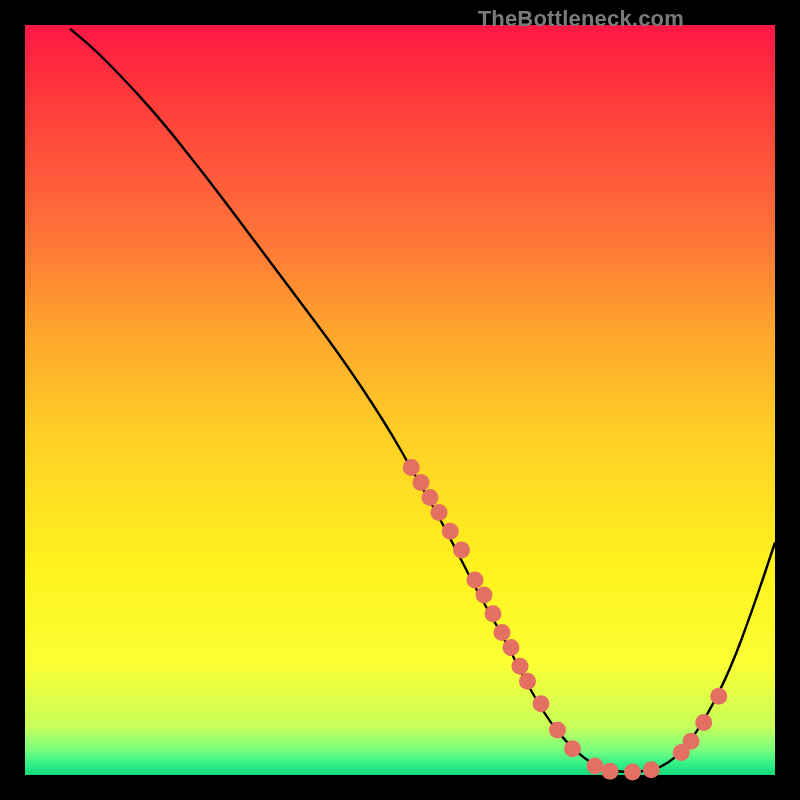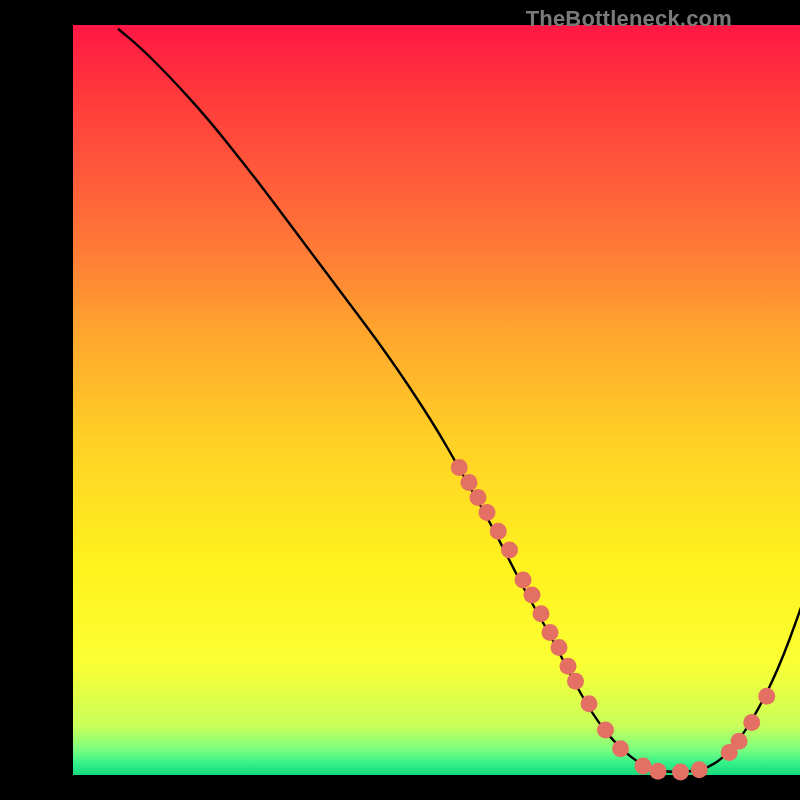--- a/index.html
+++ b/index.html
@@ -8,21 +8,20 @@
     width: 800px;
     height: 800px;
     background: #000000;
     overflow: hidden;
   }
   .container {
     position: relative;
     width: 692px;
     height: 800px;
     background: #000000;
-    margin-left: 48px;
   }
   .plot-area {
     position: absolute;
     left: 25px;
     top: 25px;
     width: 750px;
     height: 750px;
     background: linear-gradient(to bottom,
       #ff1744 0%,
       #ff3b3b 10%,

